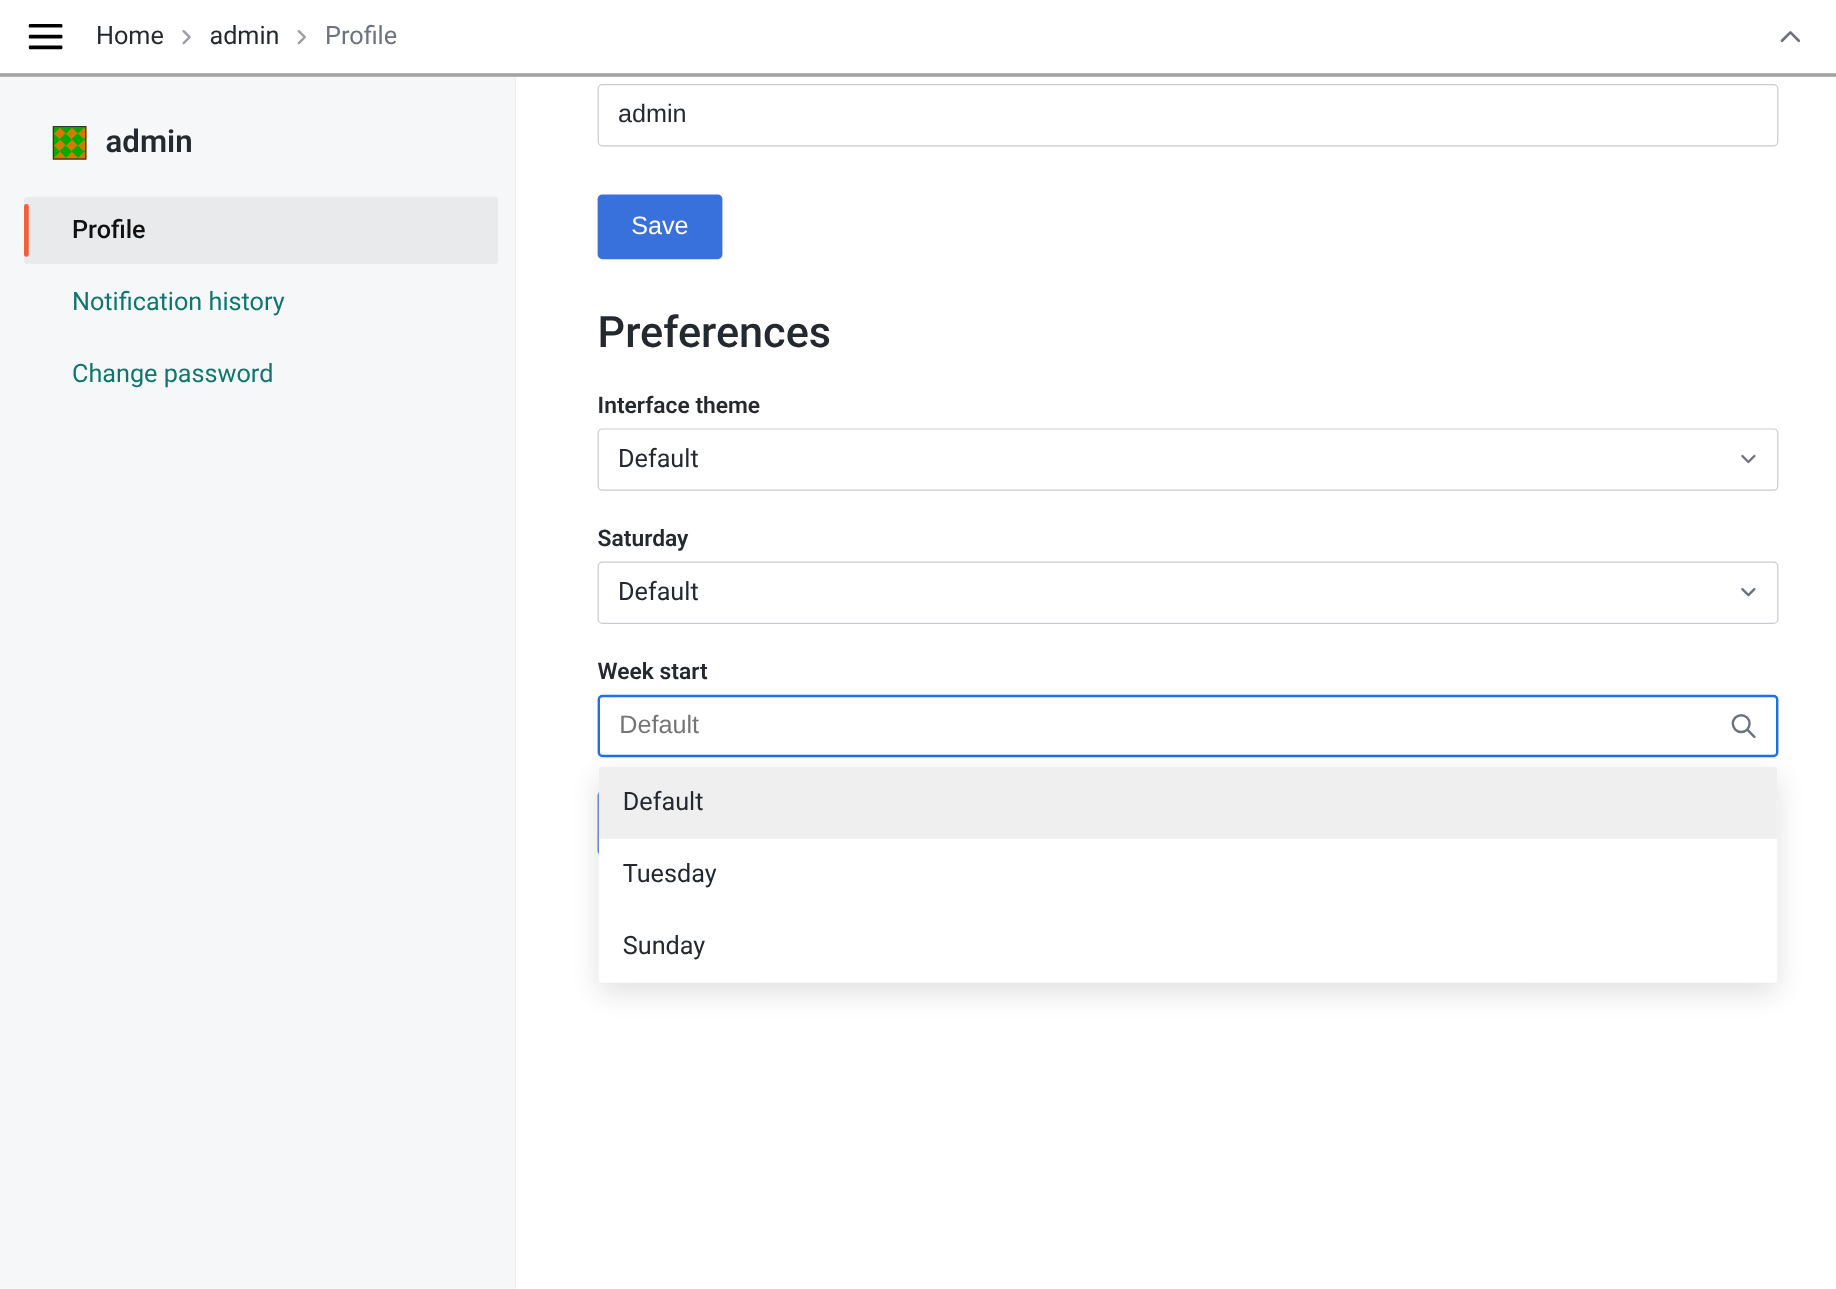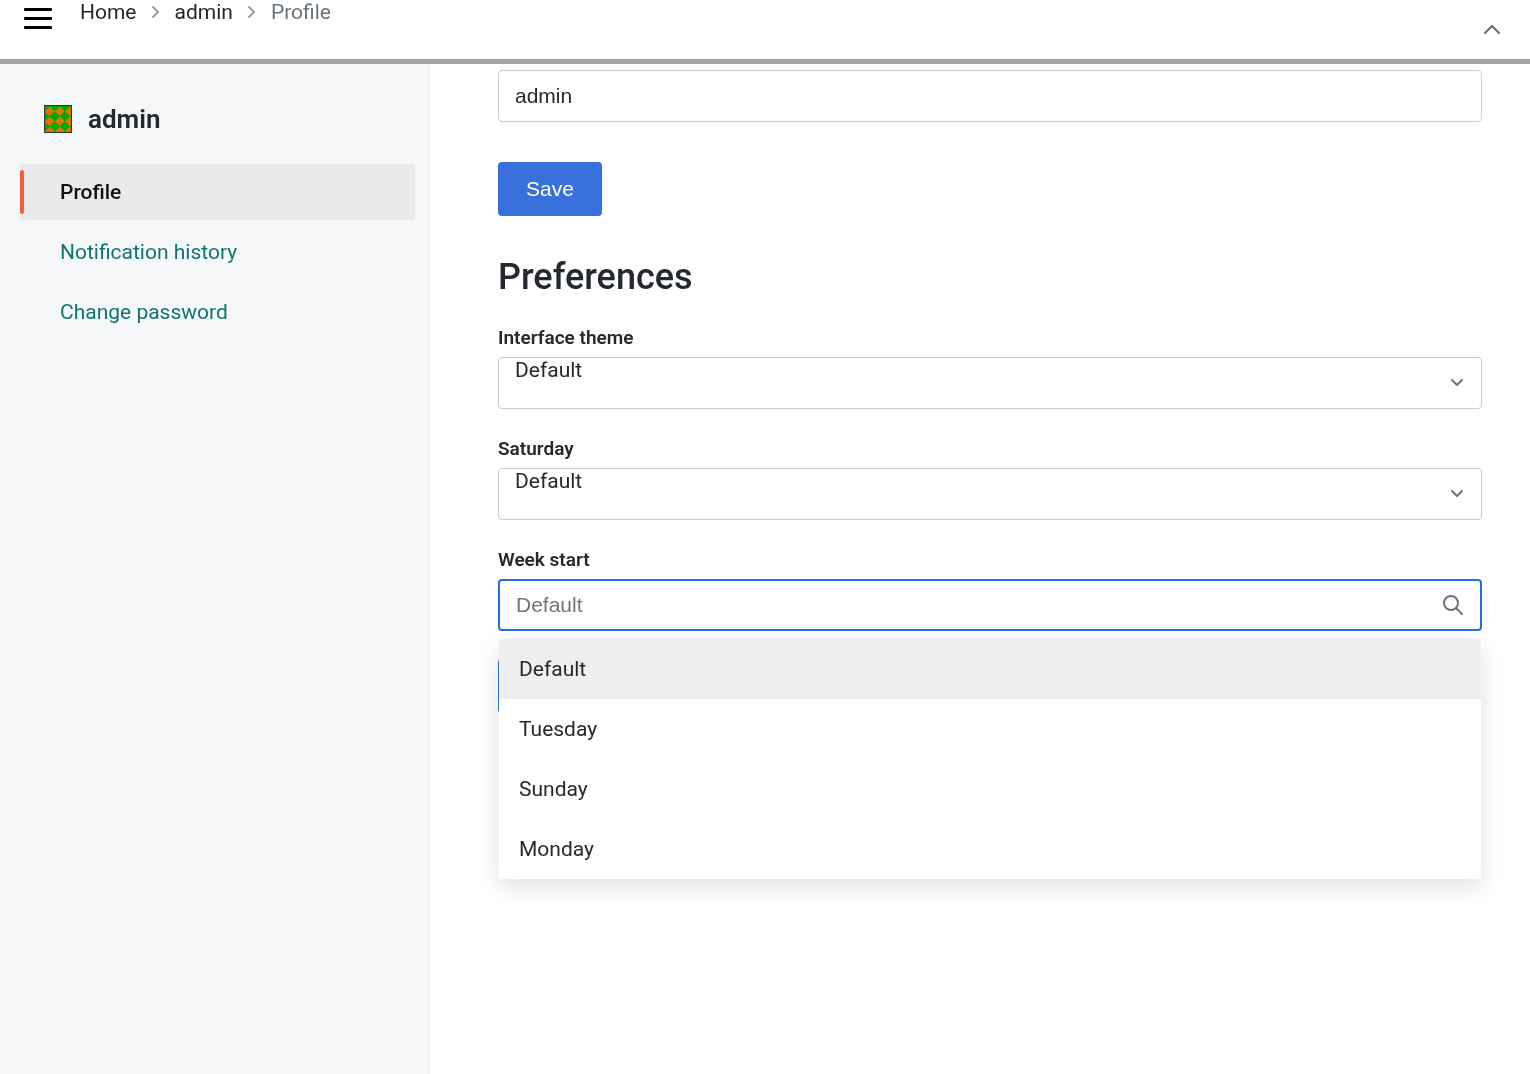--- a/index.html
+++ b/index.html
@@ -7,23 +7,23 @@
     font-family: -apple-system, BlinkMacSystemFont, "Segoe UI", Roboto, Helvetica, Arial, sans-serif;
     background: #fff;
     color: #24292f;
     width: 1530px;
     height: 1074px;
     overflow: hidden;
   }
   
   .topbar {
     display: flex;
-    align-items: flex-start;
+    align-items: center;
     height: 64px;
-    border-bottom: 5px solid #a3a3a3;
+    border-bottom: 3px solid #a3a3a3;
     padding: 0 20px;
     position: relative;
     background: #fff;
   }
   .hamburger {
     width: 36px; height: 36px;
     display: flex; flex-direction: column; justify-content: center; align-items: center;
     gap: 6px;
     cursor: pointer;
     margin-right: 24px;
@@ -133,20 +133,21 @@
     margin-bottom: 8px;
   }
   .select {
     position: relative;
     width: 100%;
     height: 52px;
     border: 1px solid #c8ccd0;
     border-radius: 4px;
     background: #fff;
     display: flex;
+    align-items: center;
     padding: 0 16px;
     font-size: 21px;
     cursor: pointer;
   }
   .select .value { color: #24292f; }
   .select .placeholder { color: #9aa0a6; }
   .select .chev {
     position: absolute; right: 16px; top: 50%; transform: translateY(-50%);
     color: #6b7280;
   }
@@ -280,21 +281,20 @@
             <svg width="22" height="22" viewBox="0 0 22 22">
                 <circle cx="9" cy="9" r="7" stroke="#6b7280" stroke-width="2" fill="none"></circle>
                 <path d="M14.5 14.5 L20 20" stroke="#6b7280" stroke-width="2" stroke-linecap="round"></path>
               </svg>
           </span>
 
           <div class="dropdown">
             <div class="option hover">Default</div>
             <div class="option">Tuesday</div>
             <div class="option">Sunday</div>
-            <div class="option">Monday</div>
           </div>
         </div>
       </div>
 
       
       <div style="margin-top:28px; width:100px; height:54px; background:#3871dc; border-radius:4px;"></div>
 
     </div>
   </div>
 </div>

